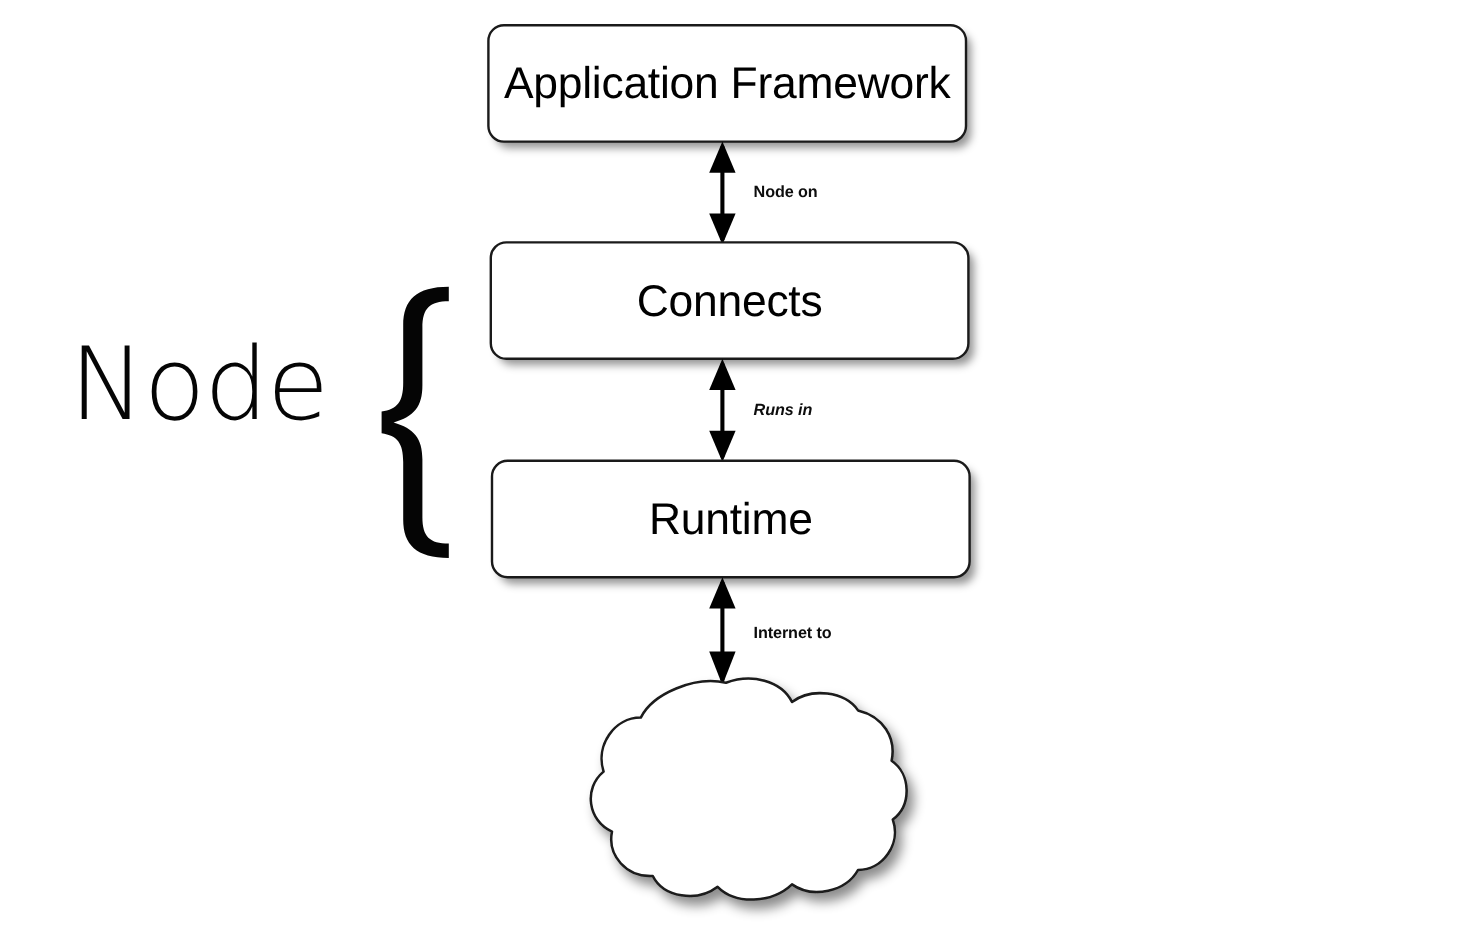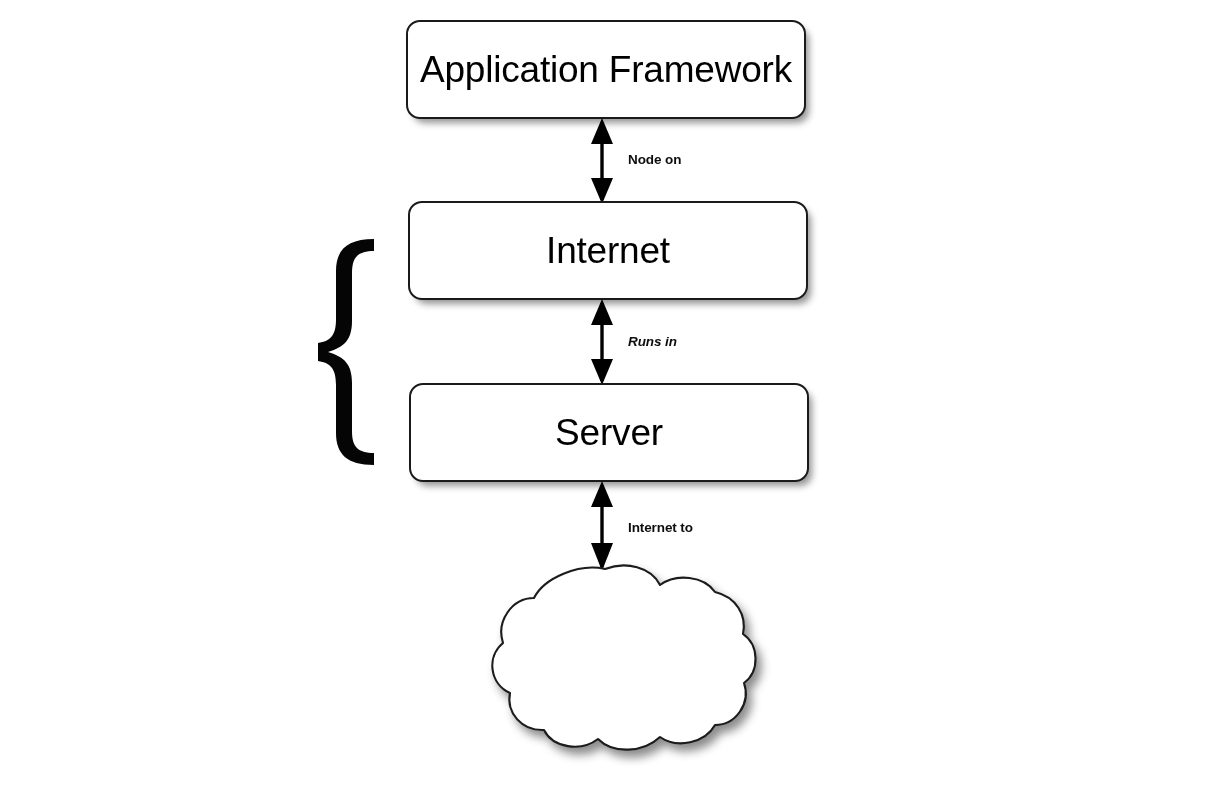--- a/index.html
+++ b/index.html
@@ -127,34 +127,34 @@
   <div class="connector" id="conn-app-runtime">
     <svg width="40" height="86" viewBox="0 0 40 86">
       <line x1="20" y1="4" x2="20" y2="82" stroke="#000000" stroke-width="3.4"></line>
       <polygon points="20,0 31,26 9,26" fill="#000000"></polygon>
       <polygon points="20,86 31,60 9,60" fill="#000000"></polygon>
     </svg>
   </div>
   <span class="connector-label" id="label-runs-on">Node on</span>
 
   <div class="layer-box" id="box-runtime">
-    <span class="layer-label">Internet</span>
+    <span class="layer-label">Connects</span>
   </div>
 
   <div class="connector" id="conn-runtime-server">
     <svg width="40" height="86" viewBox="0 0 40 86">
       <line x1="20" y1="4" x2="20" y2="82" stroke="#000000" stroke-width="3.4"></line>
       <polygon points="20,0 31,26 9,26" fill="#000000"></polygon>
       <polygon points="20,86 31,60 9,60" fill="#000000"></polygon>
     </svg>
   </div>
   <span class="connector-label" id="label-runs-in">Runs in</span>
 
   <div class="layer-box" id="box-server">
-    <span class="layer-label">Server</span>
+    <span class="layer-label">Runtime</span>
   </div>
 
   <div class="connector" id="conn-server-net">
     <svg width="40" height="90" viewBox="0 0 40 90">
       <line x1="20" y1="4" x2="20" y2="86" stroke="#000000" stroke-width="3.4"></line>
       <polygon points="20,0 31,26 9,26" fill="#000000"></polygon>
       <polygon points="20,90 31,62 9,62" fill="#000000"></polygon>
     </svg>
   </div>
   <span class="connector-label" id="label-connects-to">Internet to</span>
@@ -179,20 +179,21 @@
           C 126 199 98 195 89 177
           C 67 178 51 160 55 140
           C 35 131 31 104 48 90
           C 41 68 57 45 79 45
           C 89 25 124 10 150 16
           Z" fill="#ffffff" stroke="#1a1a1a" stroke-width="2.1" stroke-linejoin="round"></path>
       </g>
     </svg>
   </div>
 
+  <div id="node-label">Node</div>
 
   <div id="node-brace">
     <svg width="62" height="222" viewBox="0 0 62 222">
       <path d="
         M 56 8
         C 40 8 34 14 34 30
         L 34 78
         C 34 96 27 104 10 109
         C 27 114 34 122 34 140
         L 34 188

